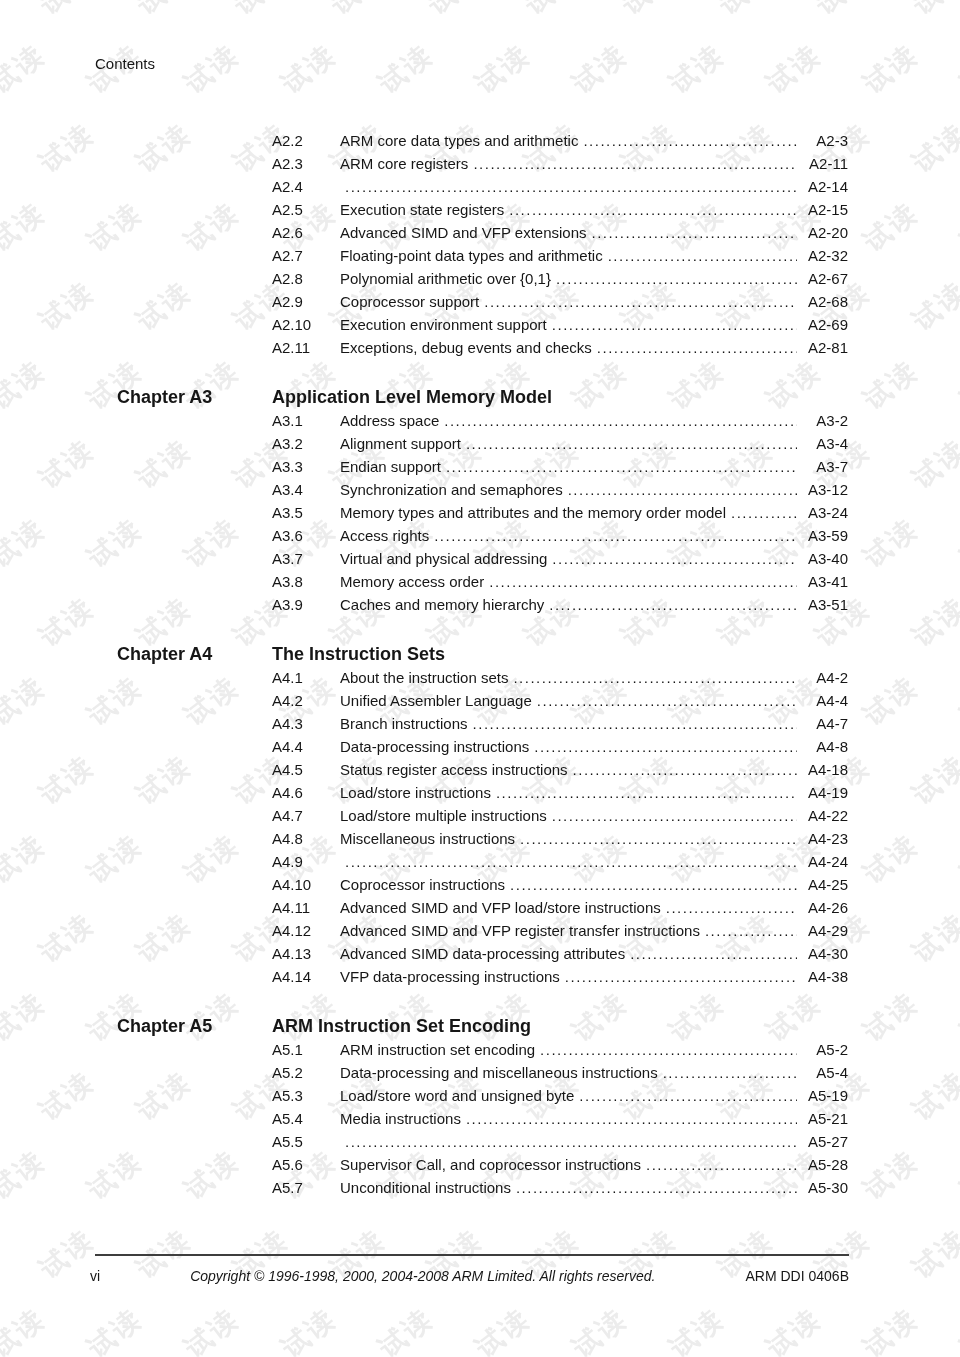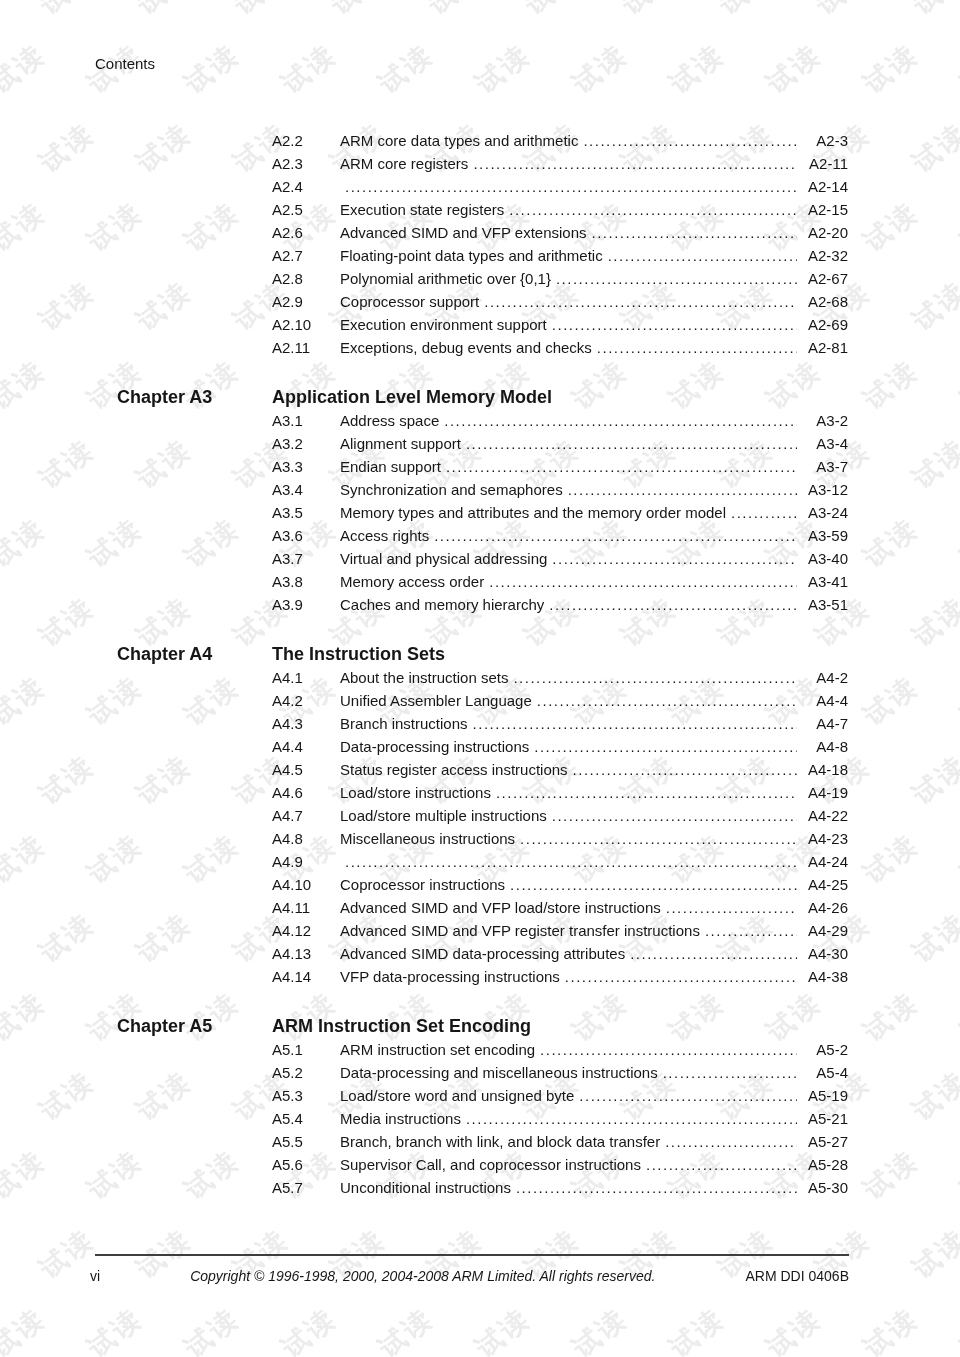--- a/index.html
+++ b/index.html
@@ -497,21 +497,20 @@
     <span class="e-page">A5-19</span>
   </div>
           <div class="entry-row">
     <span class="e-num">A5.4</span>
     <span class="e-title">Media instructions</span>
     <span class="e-dots">....................................................................................................................................................................................</span>
     <span class="e-page">A5-21</span>
   </div>
           <div class="entry-row">
     <span class="e-num">A5.5</span>
-    <span class="e-title">Branch, branch with link, and block data transfer</span>
     <span class="e-dots">....................................................................................................................................................................................</span>
     <span class="e-page">A5-27</span>
   </div>
           <div class="entry-row">
     <span class="e-num">A5.6</span>
     <span class="e-title">Supervisor Call, and coprocessor instructions</span>
     <span class="e-dots">....................................................................................................................................................................................</span>
     <span class="e-page">A5-28</span>
   </div>
           <div class="entry-row">

